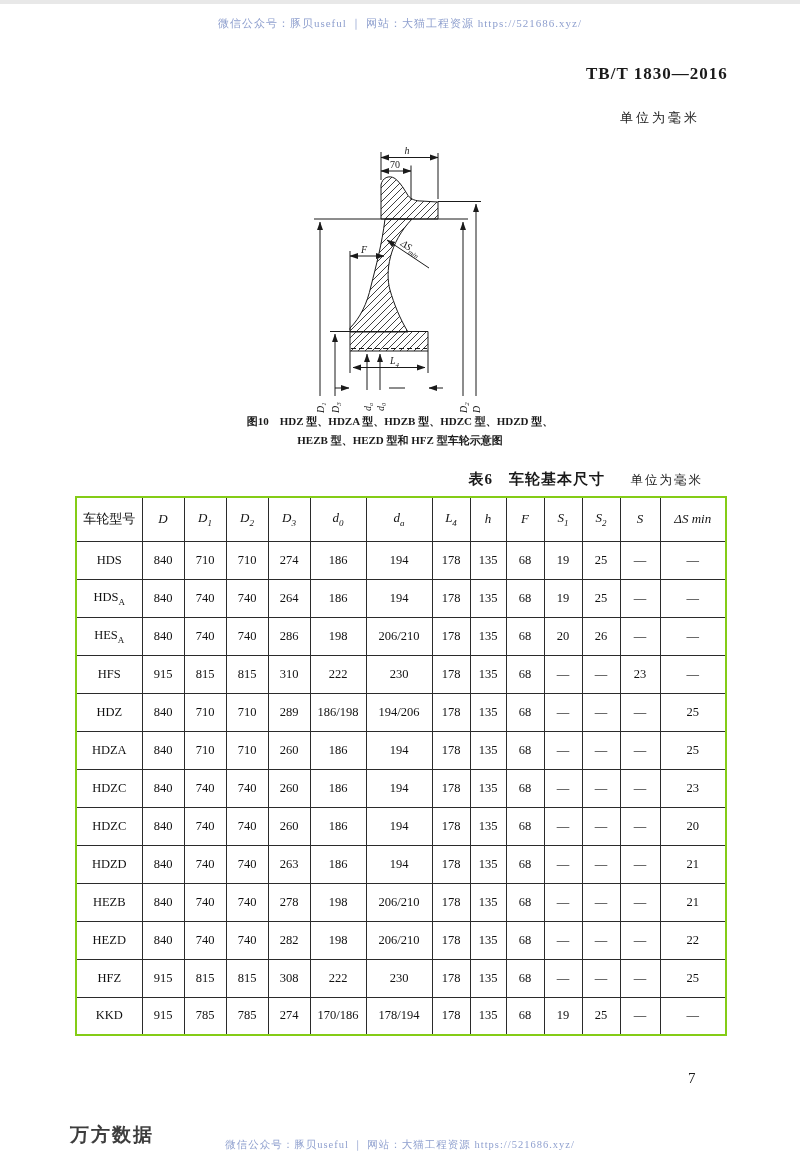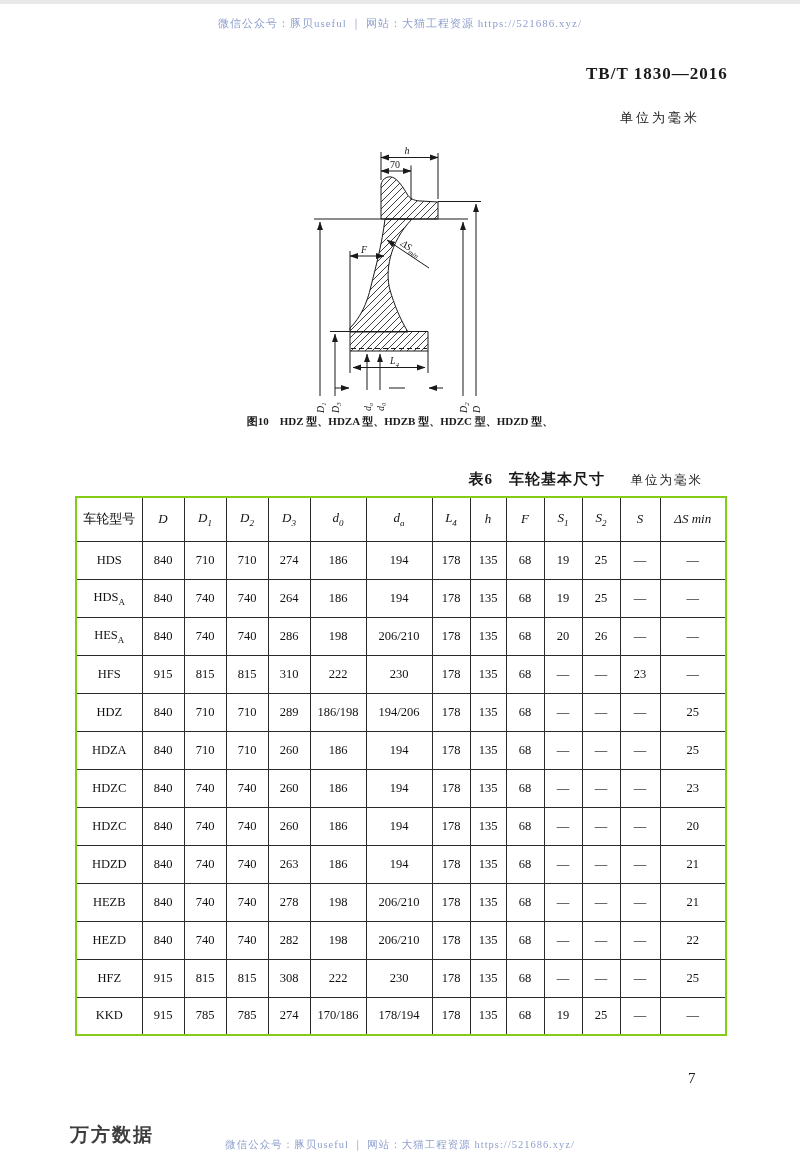--- a/index.html
+++ b/index.html
@@ -109,20 +109,21 @@
     <text class="sv it" transform="translate(325.5,409) rotate(-90)"><tspan>D</tspan><tspan dy="2.5" font-size="7">1</tspan></text>
     <text class="sv it" transform="translate(340.5,409) rotate(-90)"><tspan>D</tspan><tspan dy="2.5" font-size="7">3</tspan></text>
     <text class="sv it" font-size="8.5" transform="translate(372.5,407) rotate(-90)"><tspan>d</tspan><tspan dy="2" font-size="6">a</tspan></text>
     <text class="sv it" font-size="8.5" transform="translate(385.5,407) rotate(-90)"><tspan>d</tspan><tspan dy="2" font-size="6">0</tspan></text>
     <text class="sv it" transform="translate(468.5,409) rotate(-90)"><tspan>D</tspan><tspan dy="2.5" font-size="7">2</tspan></text>
     <text class="sv it" transform="translate(481.5,409) rotate(-90)"><tspan>D</tspan></text>
   </svg>
 
   <div class="fig-caption">
     <div>图10　HDZ 型、HDZA 型、HDZB 型、HDZC 型、HDZD 型、</div>
+    <div>HEZB 型、HEZD 型和 HFZ 型车轮示意图</div>
   </div>
 
   <div class="tbl-head">
     <div class="tbl-title">表6　车轮基本尺寸</div>
     <div class="tbl-unit">单位为毫米</div>
   </div>
 
   <div class="tbl-wrap">
     <table class="dim-table">
       <colgroup>

